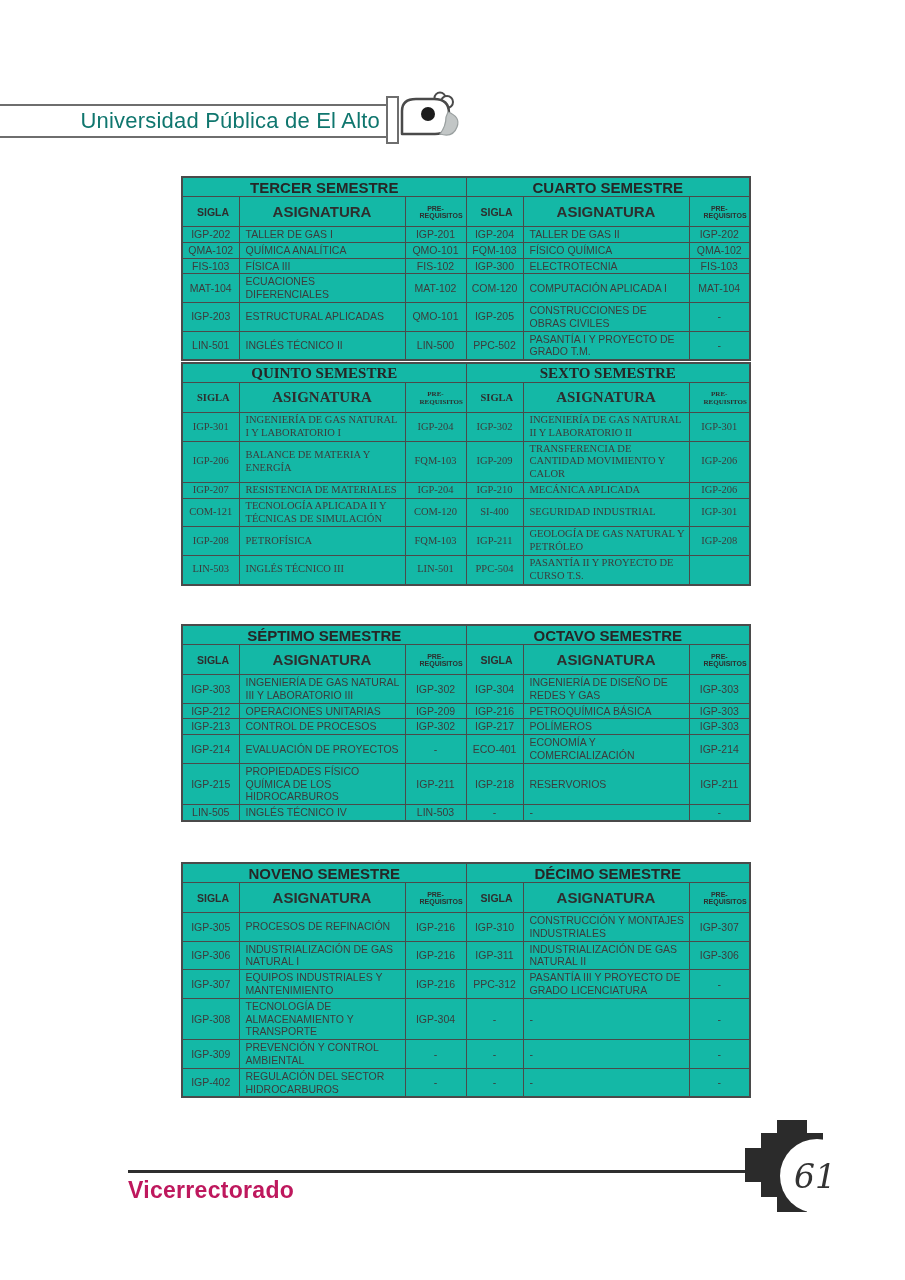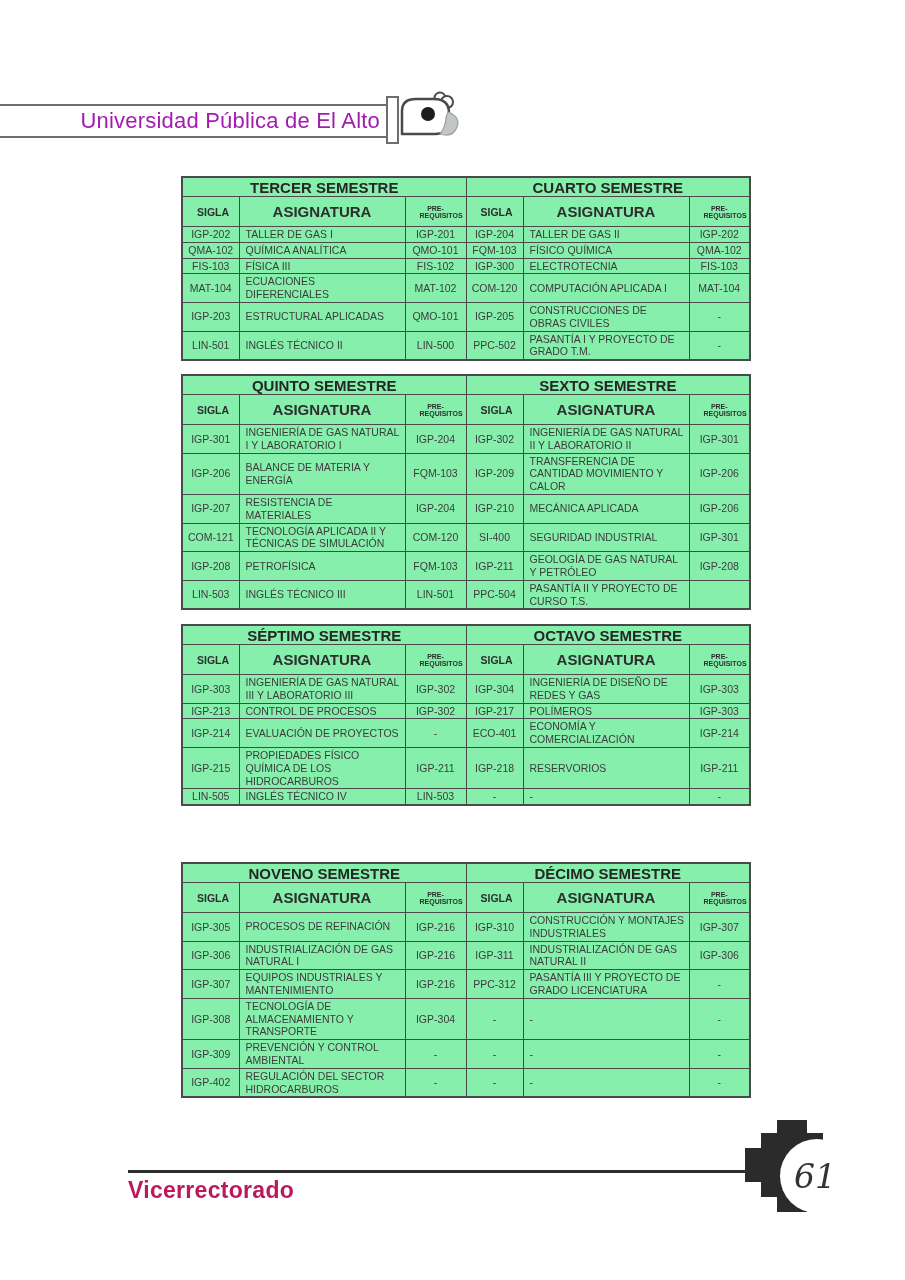--- a/index.html
+++ b/index.html
@@ -4,30 +4,30 @@
 <style>
   html,body{margin:0;padding:0;background:#ffffff;}
   .page{position:relative;width:905px;height:1280px;background:#ffffff;overflow:hidden;
         font-family:"Liberation Sans",sans-serif;}
 
   
   .ribbon{position:absolute;left:0;top:104px;width:389px;height:34px;
           border-top:2px solid #6e6e6e;border-bottom:2px solid #6e6e6e;
           box-sizing:border-box;display:flex;align-items:center;justify-content:flex-end;
           padding-right:9px;background:#fff;}
-  .ribbon span{font-size:22px;color:#a21caf;letter-spacing:0.2px;}
+  .ribbon span{font-size:22px;color:#0f766e;letter-spacing:0.2px;}
   .sep-rect{position:absolute;left:386px;top:96px;width:13px;height:48px;
             background:#fff;border:2px solid #6e6e6e;box-sizing:border-box;}
   .bird{position:absolute;left:399px;top:90px;}
 
   
   #tables table{position:absolute;left:181px;width:568px;border-collapse:collapse;
-                table-layout:fixed;background:#86efac;color:#3c3c3c;}
+                table-layout:fixed;background:#14b8a6;color:#3c3c3c;}
   #tables table:nth-of-type(1){top:176px;}
-  #tables table:nth-of-type(2){top:374px;}
+  #tables table:nth-of-type(2){top:362px;font-family:Liberation Serif, serif;}
   #tables table:nth-of-type(3){top:624px;}
   #tables table:nth-of-type(4){top:862px;}
   #tables td{border:1px solid #4a4a4a;overflow:hidden;}
   #tables table{border:2px solid #4a4a4a;}
   .title-cell{height:18px;text-align:center;font-weight:bold;font-size:15px;
               color:#262626;padding:0;}
   .col-head{height:29px;text-align:center;font-weight:bold;color:#2e2e2e;padding:0 14px;}
   .col-head-sigla{font-size:10.5px;}
   .col-head-asignatura{font-size:15px;}
   .col-head-prerequisitos{font-size:7px;}
@@ -228,20 +228,28 @@
           </tr>
           <tr>
             <td class="cell-sigla">IGP-303</td>
             <td class="cell-asig">INGENIERÍA DE GAS NATURAL III Y LABORATORIO III</td>
             <td class="cell-prereq">IGP-302</td>
             <td class="cell-sigla">IGP-304</td>
             <td class="cell-asig">INGENIERÍA DE DISEÑO DE REDES Y GAS</td>
             <td class="cell-prereq">IGP-303</td>
           </tr>
           <tr>
+            <td class="cell-sigla">IGP-212</td>
+            <td class="cell-asig">OPERACIONES UNITARIAS</td>
+            <td class="cell-prereq">IGP-209</td>
+            <td class="cell-sigla">IGP-216</td>
+            <td class="cell-asig">PETROQUÍMICA BÁSICA</td>
+            <td class="cell-prereq">IGP-303</td>
+          </tr>
+          <tr>
             <td class="cell-sigla">IGP-213</td>
             <td class="cell-asig">CONTROL DE PROCESOS</td>
             <td class="cell-prereq">IGP-302</td>
             <td class="cell-sigla">IGP-217</td>
             <td class="cell-asig">POLÍMEROS</td>
             <td class="cell-prereq">IGP-303</td>
           </tr>
           <tr>
             <td class="cell-sigla">IGP-214</td>
             <td class="cell-asig">EVALUACIÓN DE PROYECTOS</td>

